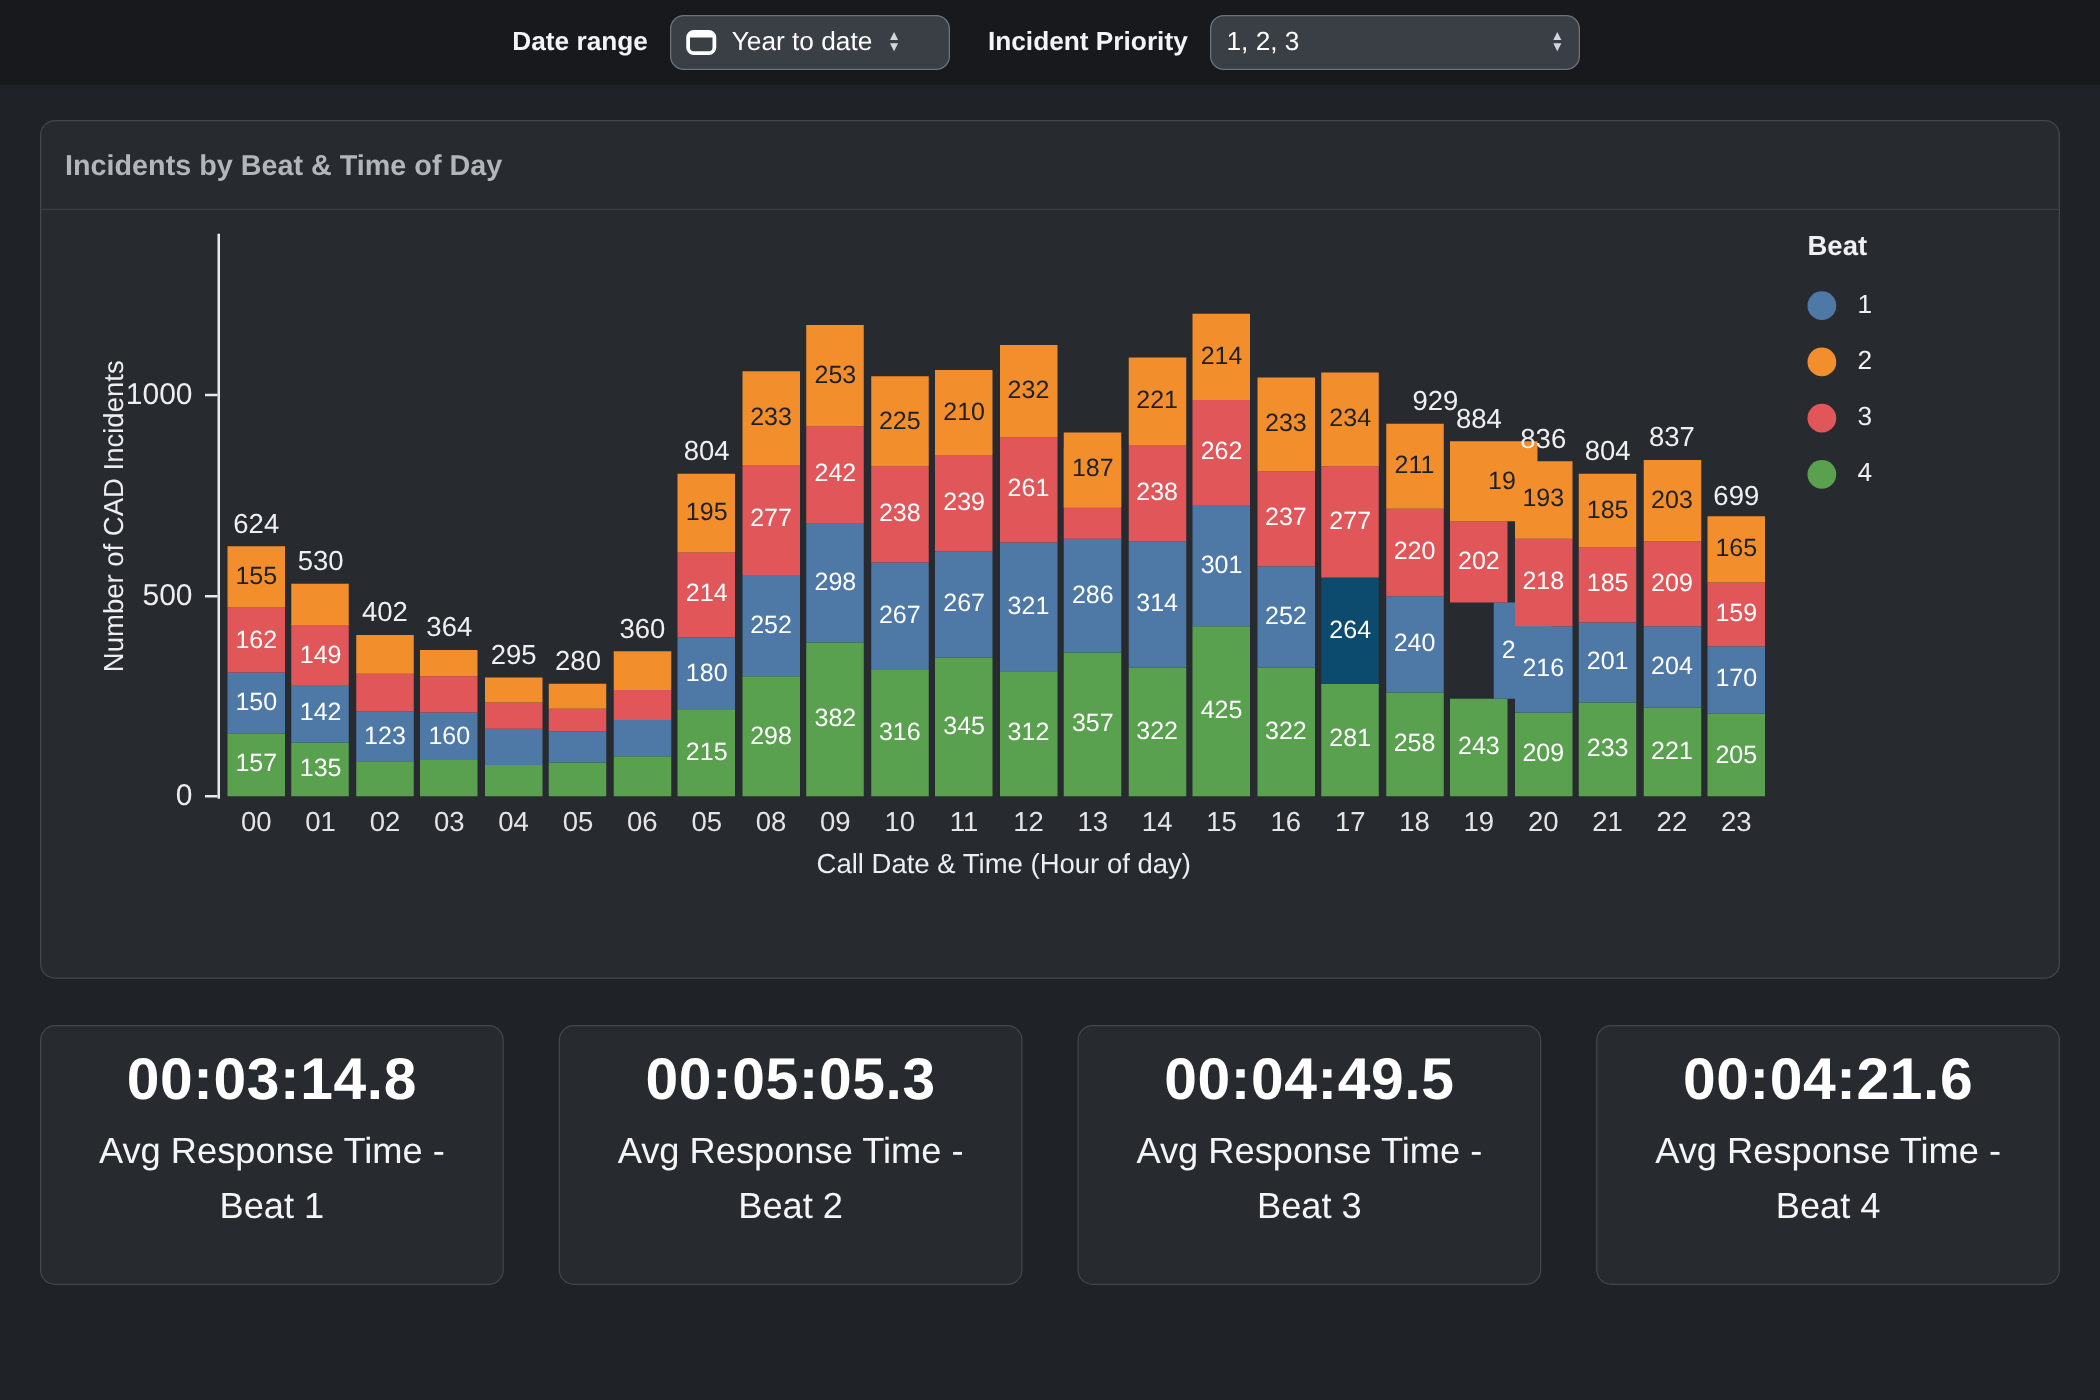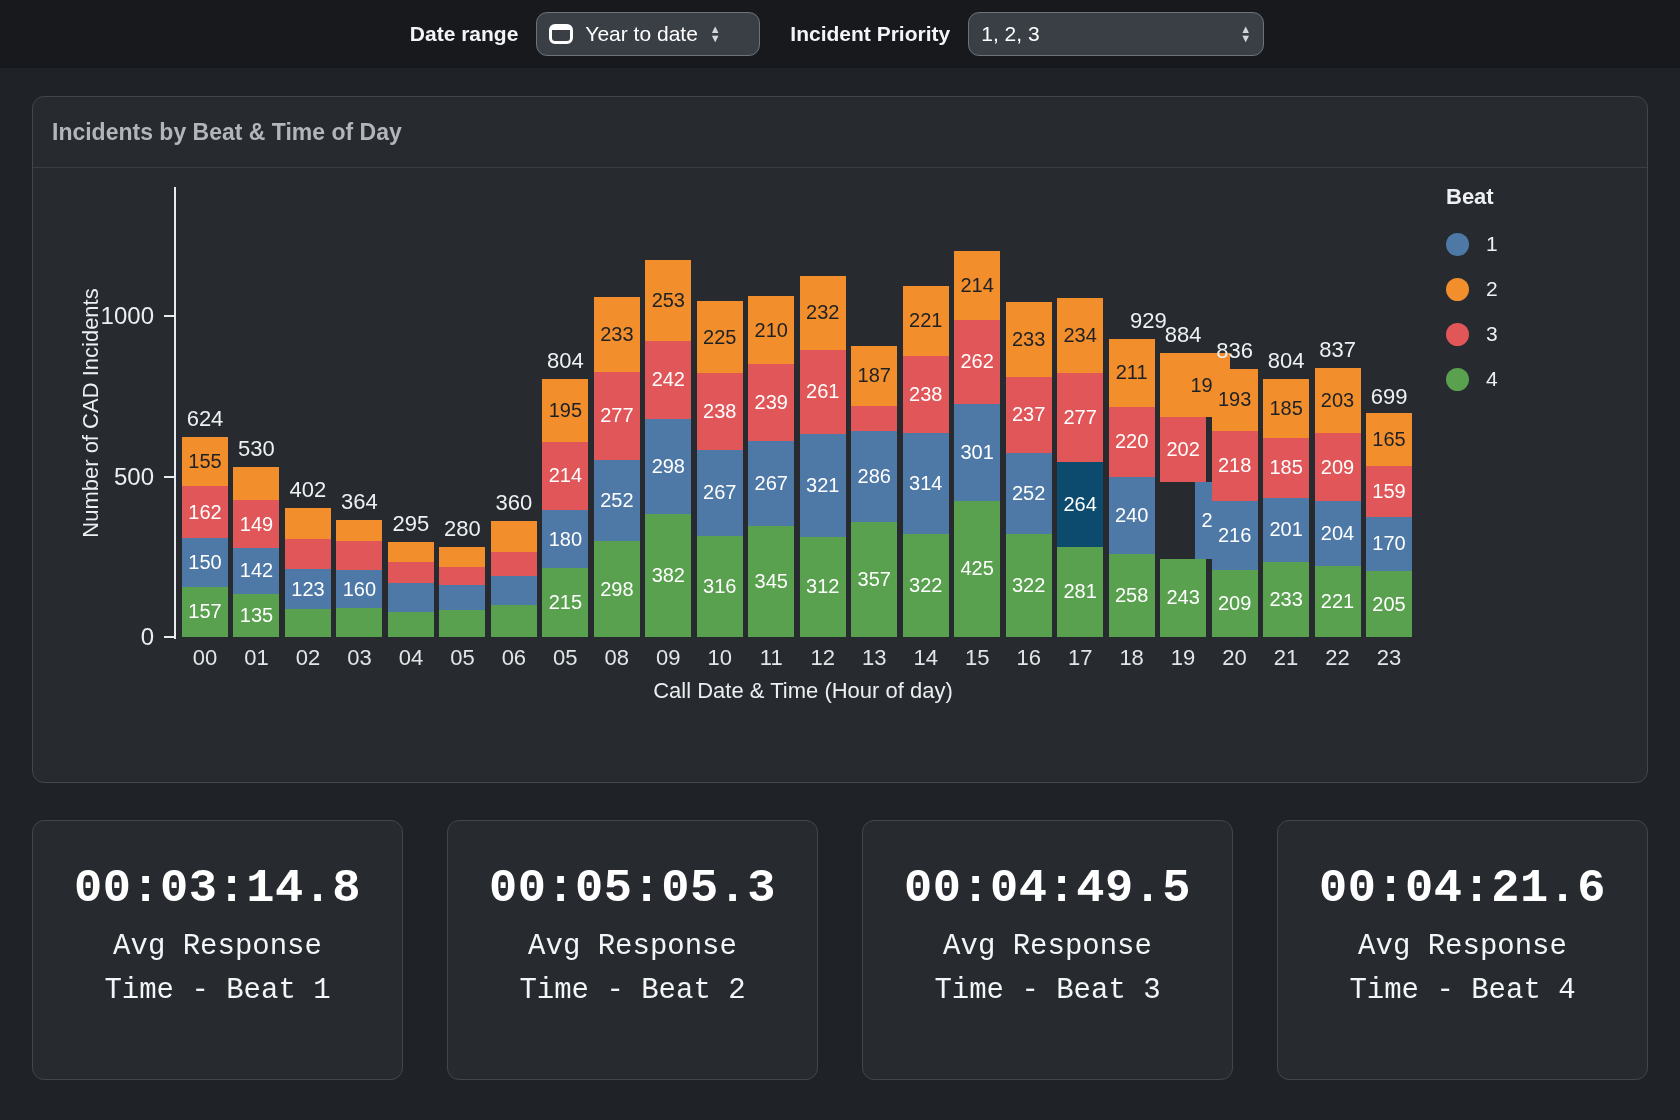--- a/index.html
+++ b/index.html
@@ -25,21 +25,21 @@
   .axis-line{position:absolute;background:#e8eaec;}
   .ytick-label{position:absolute;color:#eceef0;font-size:24px;text-align:right;width:80px;}
   .xtick-label{position:absolute;color:#e3e5e7;font-size:22px;text-align:center;}
   .bar-seg{position:absolute;display:flex;align-items:center;justify-content:center;font-size:20px;}
   .bar-total{position:absolute;text-align:center;color:#eef0f2;font-size:22px;}
   .legend{position:absolute;left:1413px;top:16px;}
   .legend-title{color:#eef0f2;font-weight:bold;font-size:22px;margin-bottom:22px;}
   .legend-item{display:flex;align-items:center;gap:17px;margin-bottom:21px;height:24px;}
   .legend-swatch{width:23px;height:23px;border-radius:50%;}
   .legend-label{color:#eef0f2;font-size:21px;}
-  .kpi-row{position:absolute;left:32px;top:820px;width:1616px;height:260px;display:flex;gap:44px;font-family:Liberation Mono, monospace;}
+  .kpi-row{position:absolute;left:32px;top:820px;width:1616px;height:208px;display:flex;gap:44px;}
   .kpi-card{flex:1;background:#272b30;border:1px solid #43474d;border-radius:12px;box-sizing:border-box;
             display:flex;flex-direction:column;align-items:center;justify-content:center;padding-bottom:26px;}
   .kpi-time{color:#ffffff;font-weight:bold;font-size:47px;letter-spacing:.5px;}
   .kpi-label{color:#f4f5f7;font-size:29px;line-height:1.5;text-align:center;max-width:290px;margin-top:10px;}
 </style>
 </head>
 <body>
 
 <div class="topbar">
   <span class="tb-label">Date range</span>

